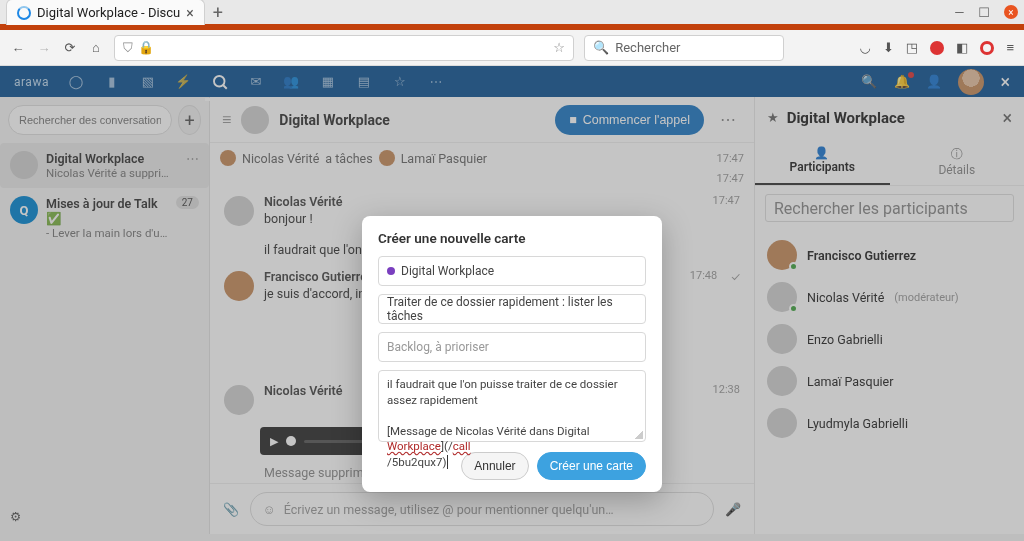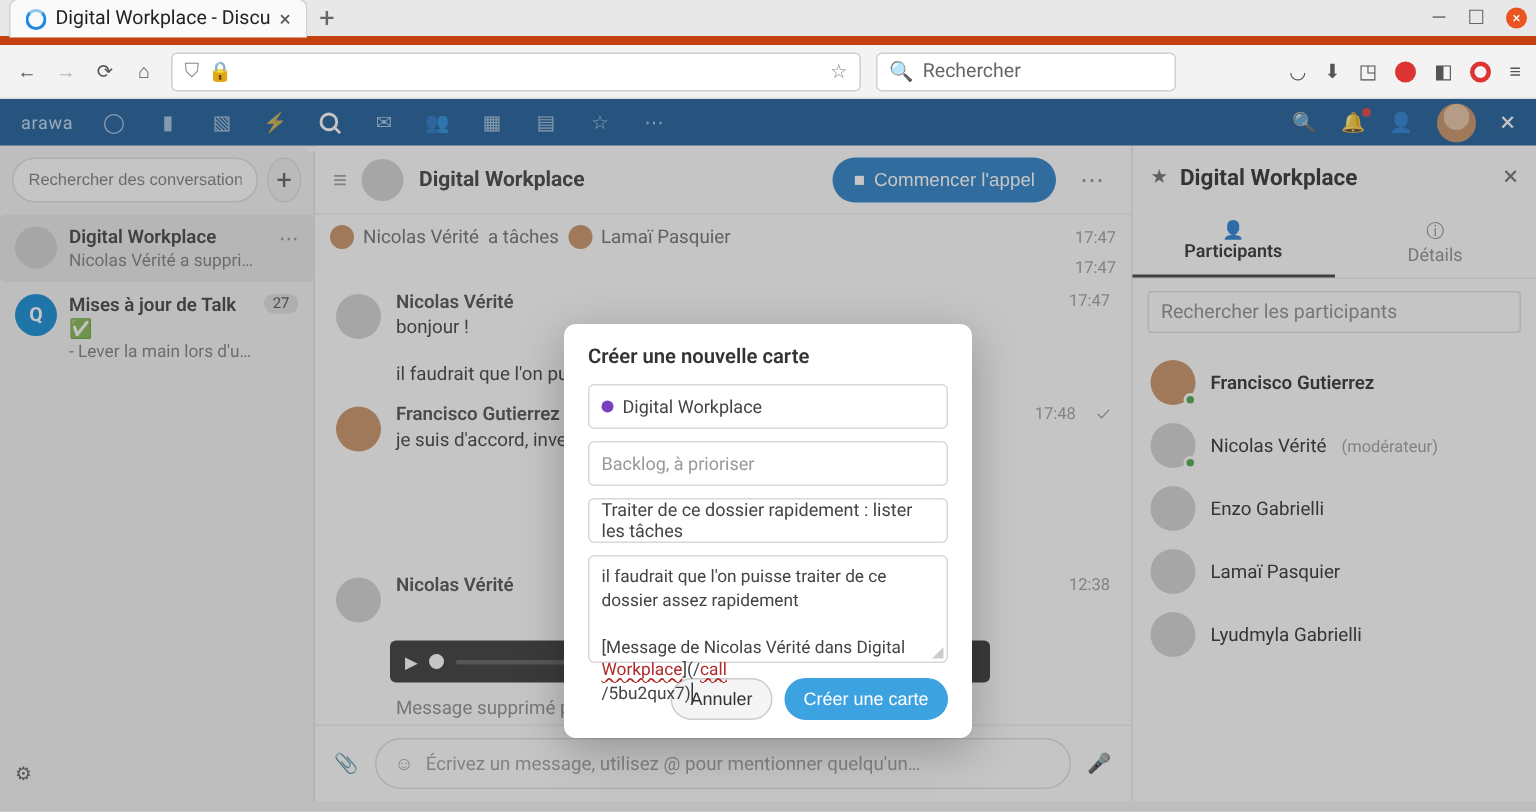--- a/index.html
+++ b/index.html
@@ -78,32 +78,32 @@
   .composer .cinput { flex:1; height:34px; border:1px solid #ddd; border-radius:17px; padding:0 12px; color:#999; display:flex; align-items:center; font-size:12.5px; }
 
   .rightcol { width:270px; border-left:1px solid #e8e8e8; background:#fff; display:flex; flex-direction:column; }
   .rhead { display:flex; align-items:center; gap:8px; padding:10px 12px; }
   .rhead .star { color:#666; }
   .rhead .rtitle { font-weight:700; font-size:15px; }
   .rhead .rx { margin-left:auto; color:#666; font-size:18px; }
   .tabs { display:flex; border-bottom:1px solid #eee; }
   .tabs .tabi { flex:1; text-align:center; padding:8px 0; font-size:12px; color:#888; }
   .tabs .tabi.on { color:#222; font-weight:600; border-bottom:2px solid #333; }
-  .rsearch { margin:8px 10px; height:28px; border:1px solid #ddd; border-radius:3px; padding:0 8px; font-size:13px; color:#888; display:flex; align-items:center; }
+  .rsearch { margin:8px 10px; height:28px; border:1px solid #ddd; border-radius:3px; padding:0 8px; font-size:16px; color:#888; display:flex; align-items:center; }
   .plist { padding:4px 0; }
   .prow { display:flex; align-items:center; gap:10px; padding:6px 12px; font-size:12.5px; }
   .prow .pava { width:30px; height:30px; border-radius:50%; background:#cfcfcf; position:relative; }
   .prow .pava.c { background:#c58a5a; }
   .prow .pava .on { position:absolute; right:-1px; bottom:-1px; width:9px; height:9px; border-radius:50%; background:#3fa33f; border:2px solid #fff; }
   .prow .mod { color:#999; font-size:11px; }
 
   
   .overlay { position:absolute; inset:0; background:rgba(90,90,90,0.35); display:flex; align-items:flex-start; justify-content:center; padding-top:150px; }
   .overlay-contain { position:absolute; left:0; right:0; top:66px; bottom:0; }
-  .modal { width:272px; background:#fff; border-radius:8px; box-shadow:0 8px 30px rgba(0,0,0,0.25); padding:14px 16px 12px; }
+  .modal { width:300px; background:#fff; border-radius:8px; box-shadow:0 8px 30px rgba(0,0,0,0.25); padding:14px 16px 12px; }
   .modal h3 { font-size:13.5px; font-weight:600; color:#333; margin-bottom:10px; }
   .mfield { width:100%; height:30px; border:1px solid #d8d8d8; border-radius:4px; margin-bottom:8px; padding:0 8px; font-size:12px; display:flex; align-items:center; gap:6px; color:#444; }
   .mfield.ph { color:#999; }
   .mfield .pdot { width:8px; height:8px; border-radius:50%; background:#7a3fbf; }
   .mtextarea { width:100%; height:72px; border:1px solid #d8d8d8; border-radius:4px; padding:6px 8px; font-size:11.5px; color:#444; resize:none; line-height:1.35; position:relative; }
   .mtextarea::after { content:""; position:absolute; right:2px; bottom:2px; width:8px; height:8px; background:linear-gradient(135deg, transparent 50%, #ccc 50%); }
   .mtextarea .hl { color:#b02a2a; text-decoration:underline wavy #b02a2a; text-decoration-skip-ink:none; }
   .mbuttons { display:flex; justify-content:flex-end; gap:8px; margin-top:10px; }
   .btn { height:28px; padding:0 12px; border-radius:14px; font-size:12px; border:1px solid #ccc; background:#f5f5f5; color:#333; cursor:pointer; }
   .btn.primary { background:#3da2e0; border-color:#3da2e0; color:#fff; }
@@ -333,26 +333,26 @@
 <div class="overlay-contain">
   <div class="overlay">
     <div class="modal">
       <h3>Créer une nouvelle carte</h3>
 
       <div class="mfield">
         <span class="pdot"></span>
         <span>Digital Workplace</span>
       </div>
 
+      <div class="mfield">
+        <span>Traiter de ce dossier rapidement : lister les tâches</span>
+      </div>
+
       <div class="mfield ph">
         <span>Backlog, à prioriser</span>
-      </div>
-
-      <div class="mfield">
-        <span>Traiter de ce dossier rapidement : lister les tâches</span>
       </div>
 
       <div class="mtextarea">
         <span>il faudrait que l'on puisse traiter de ce dossier assez rapidement</span><br><br>
         <span>[Message de Nicolas Vérité dans Digital </span><span class="hl">Workplace</span><span>](/</span><span class="hl">call</span><br>
         <span>/5bu2qux7)</span><span style="border-left:1px solid #333; animation:none;"></span>
       </div>
 
       <div class="mbuttons">
         <button class="btn">Annuler</button>

